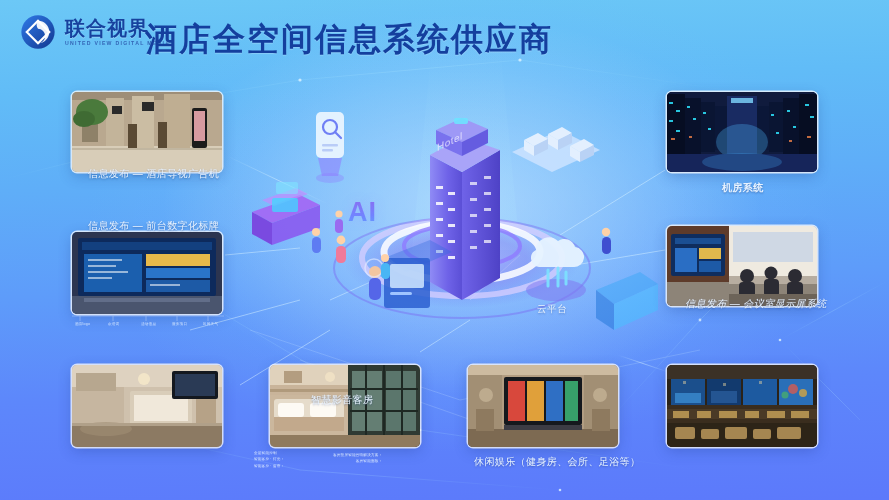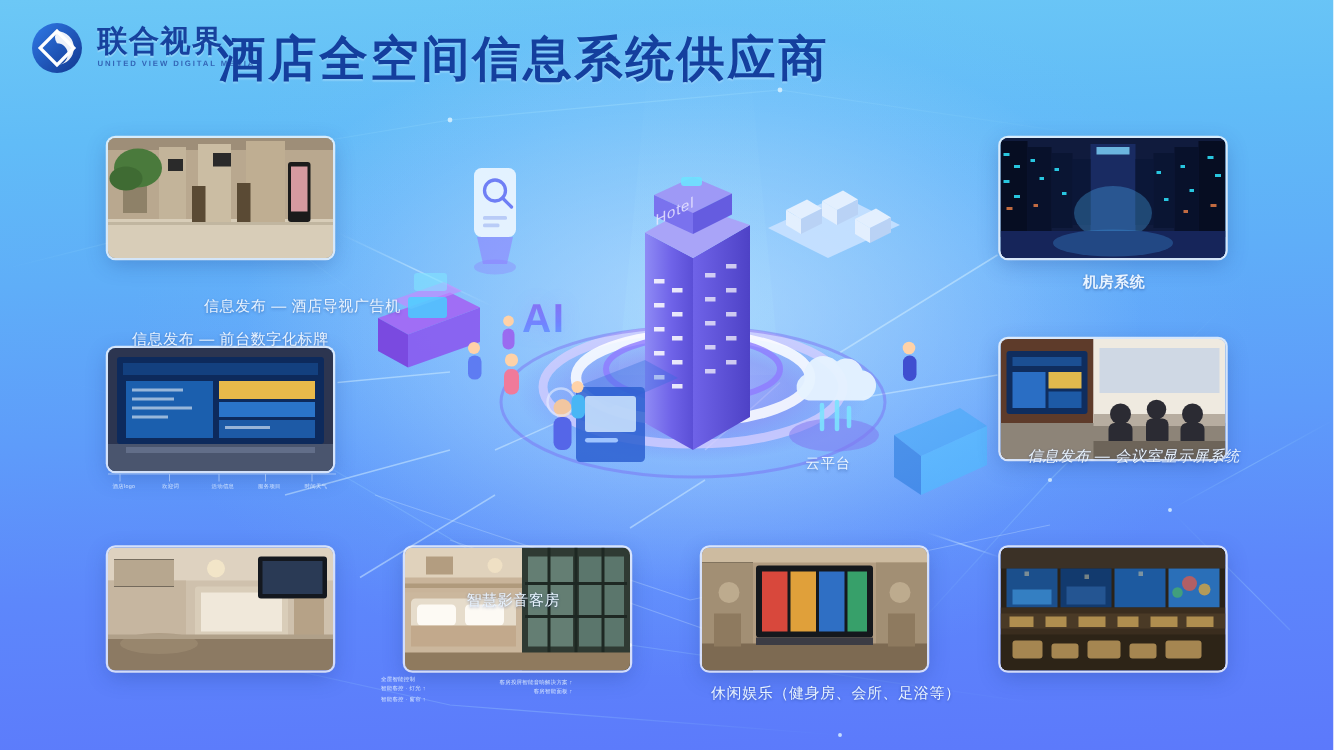--- a/index.html
+++ b/index.html
@@ -286,21 +286,21 @@
       <ellipse cx="12" cy="27" rx="11" ry="8" fill="#3f6b33"></ellipse>
       <rect x="40" y="14" width="10" height="8" fill="#2a2a2a"></rect>
       <rect x="70" y="10" width="12" height="9" fill="#2a2a2a"></rect>
       <rect x="56" y="32" width="9" height="24" fill="#5a4a34"></rect>
       <rect x="86" y="30" width="9" height="26" fill="#5a4a34"></rect>
       <rect x="120" y="16" width="15" height="40" rx="2" fill="#1b1b1b"></rect>
       <rect x="122" y="19" width="11" height="30" fill="#d69aa0"></rect>
       <rect x="0" y="56" width="150" height="2" fill="#b3a68f" opacity=".6"></rect>
     </svg>
   </div>
-  <div class="cap" style="left:88px;top:197px;margin-left:48px;">信息发布 — 酒店导视广告机</div>
+  <div class="cap" style="left:88px;top:167px;">信息发布 — 酒店导视广告机</div>
 
   <div class="card" style="left:72px;top:232px;width:150px;height:82px;">
     <svg class="ph" viewBox="0 0 150 82" preserveAspectRatio="none">
       <rect width="150" height="82" fill="#2c3550"></rect>
       <rect x="6" y="6" width="138" height="58" rx="2" fill="#0d2a5c"></rect>
       <rect x="10" y="10" width="130" height="8" fill="#13407f"></rect>
       <rect x="12" y="22" width="58" height="38" fill="#1b5fae"></rect>
       <rect x="74" y="22" width="64" height="12" fill="#e8b94a"></rect>
       <rect x="74" y="36" width="64" height="10" fill="#2a74c9"></rect>
       <rect x="74" y="48" width="64" height="12" fill="#1d5aa6"></rect>

